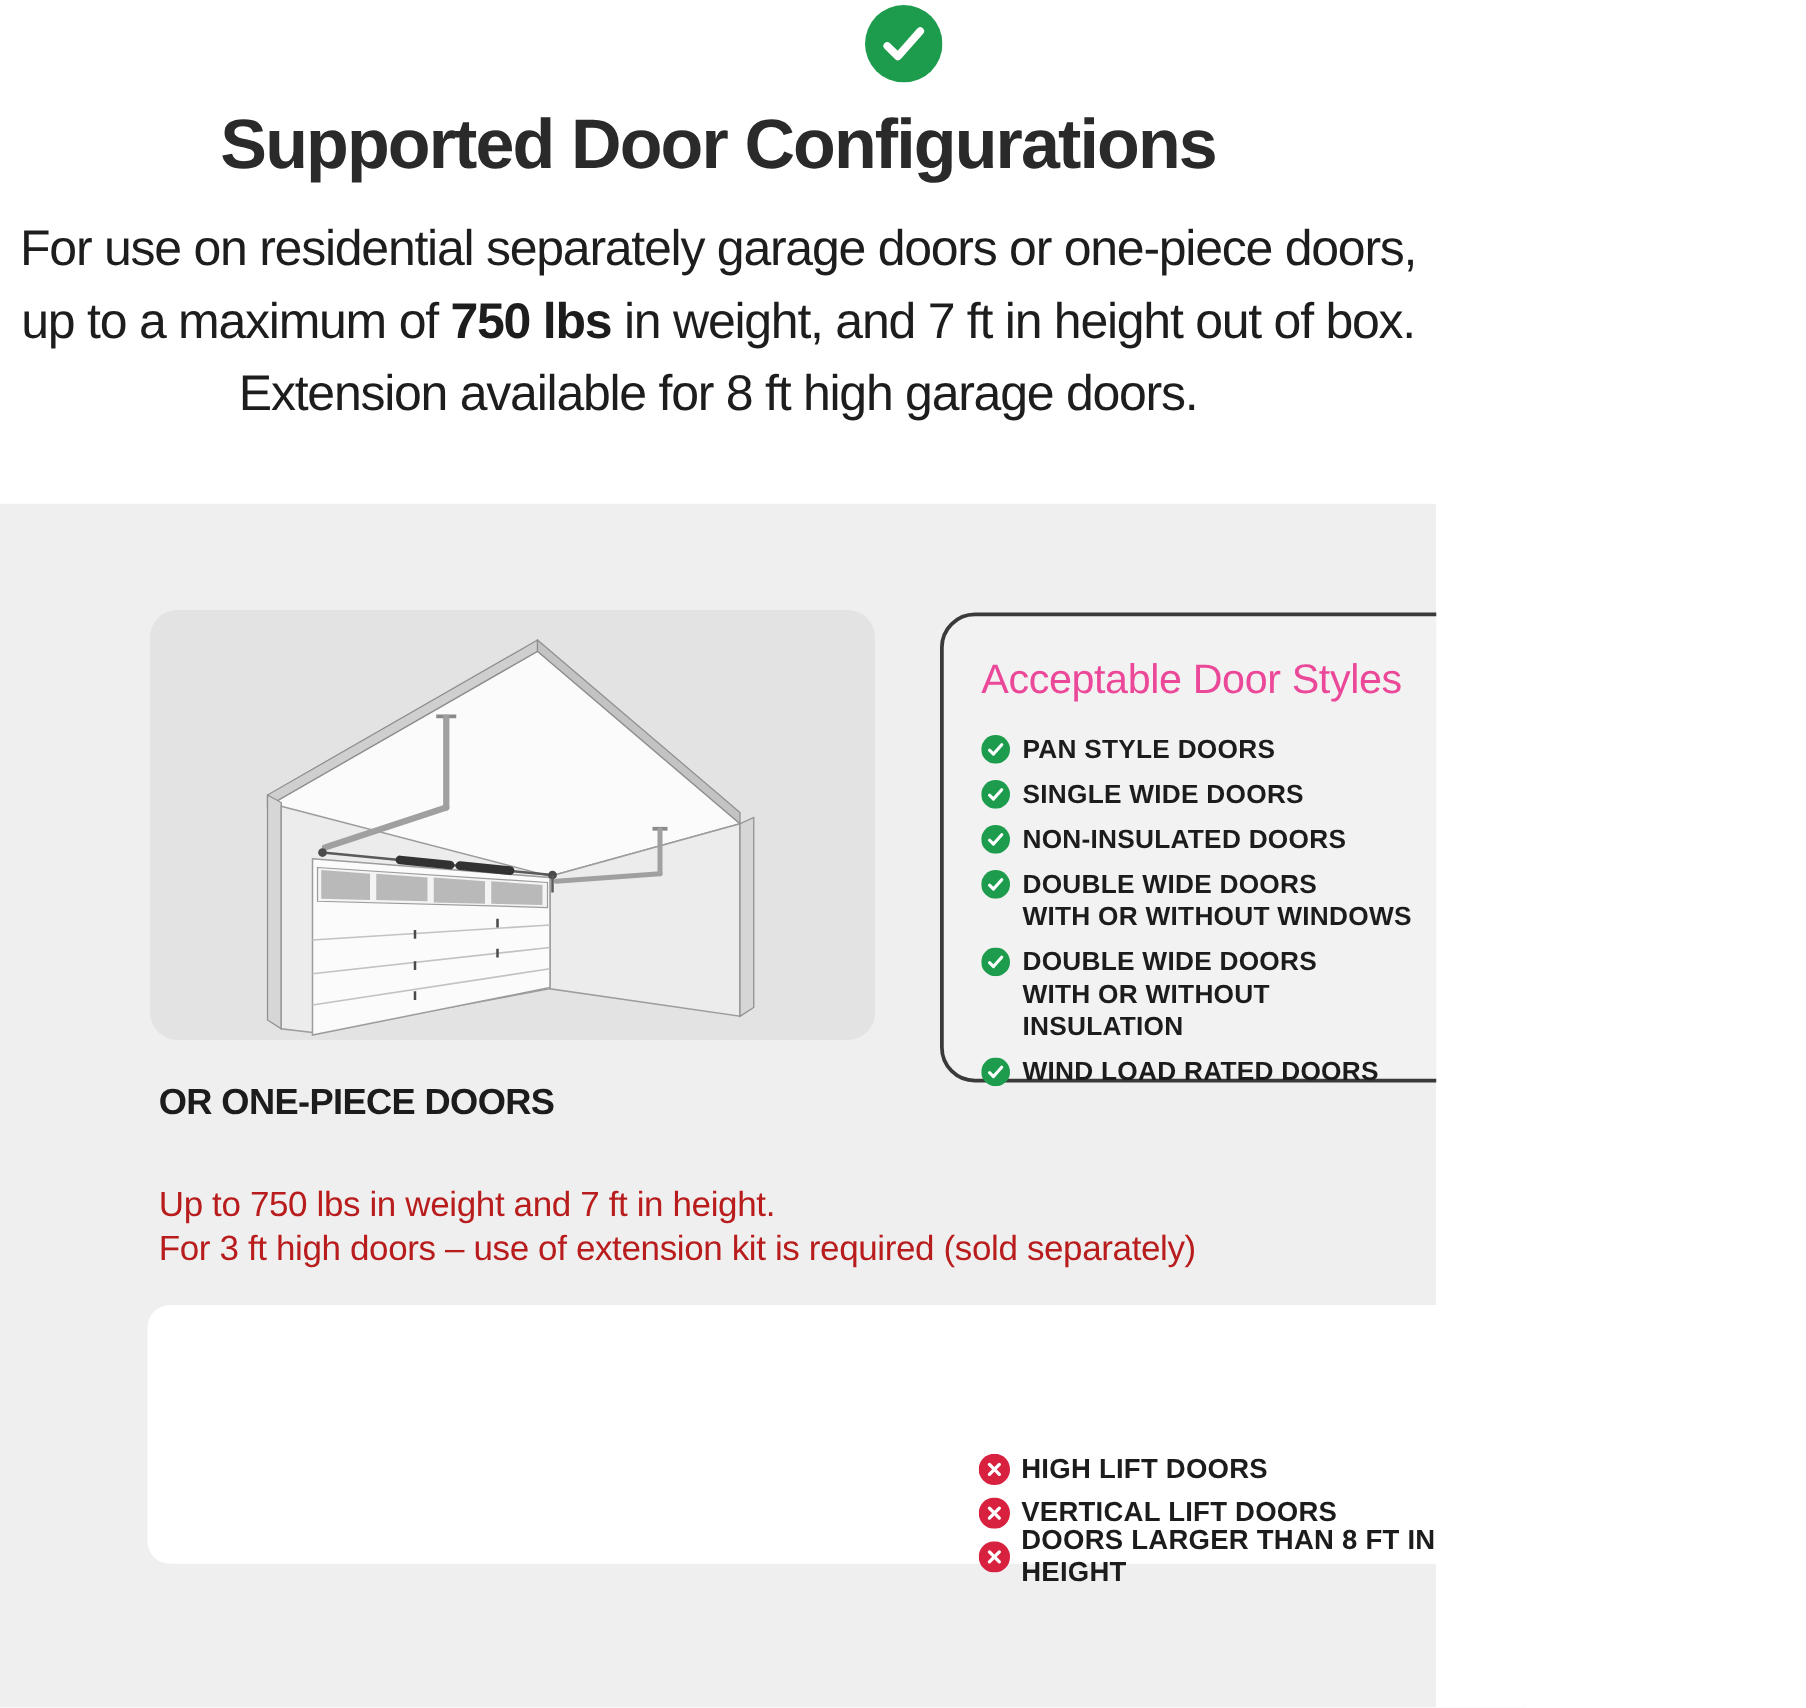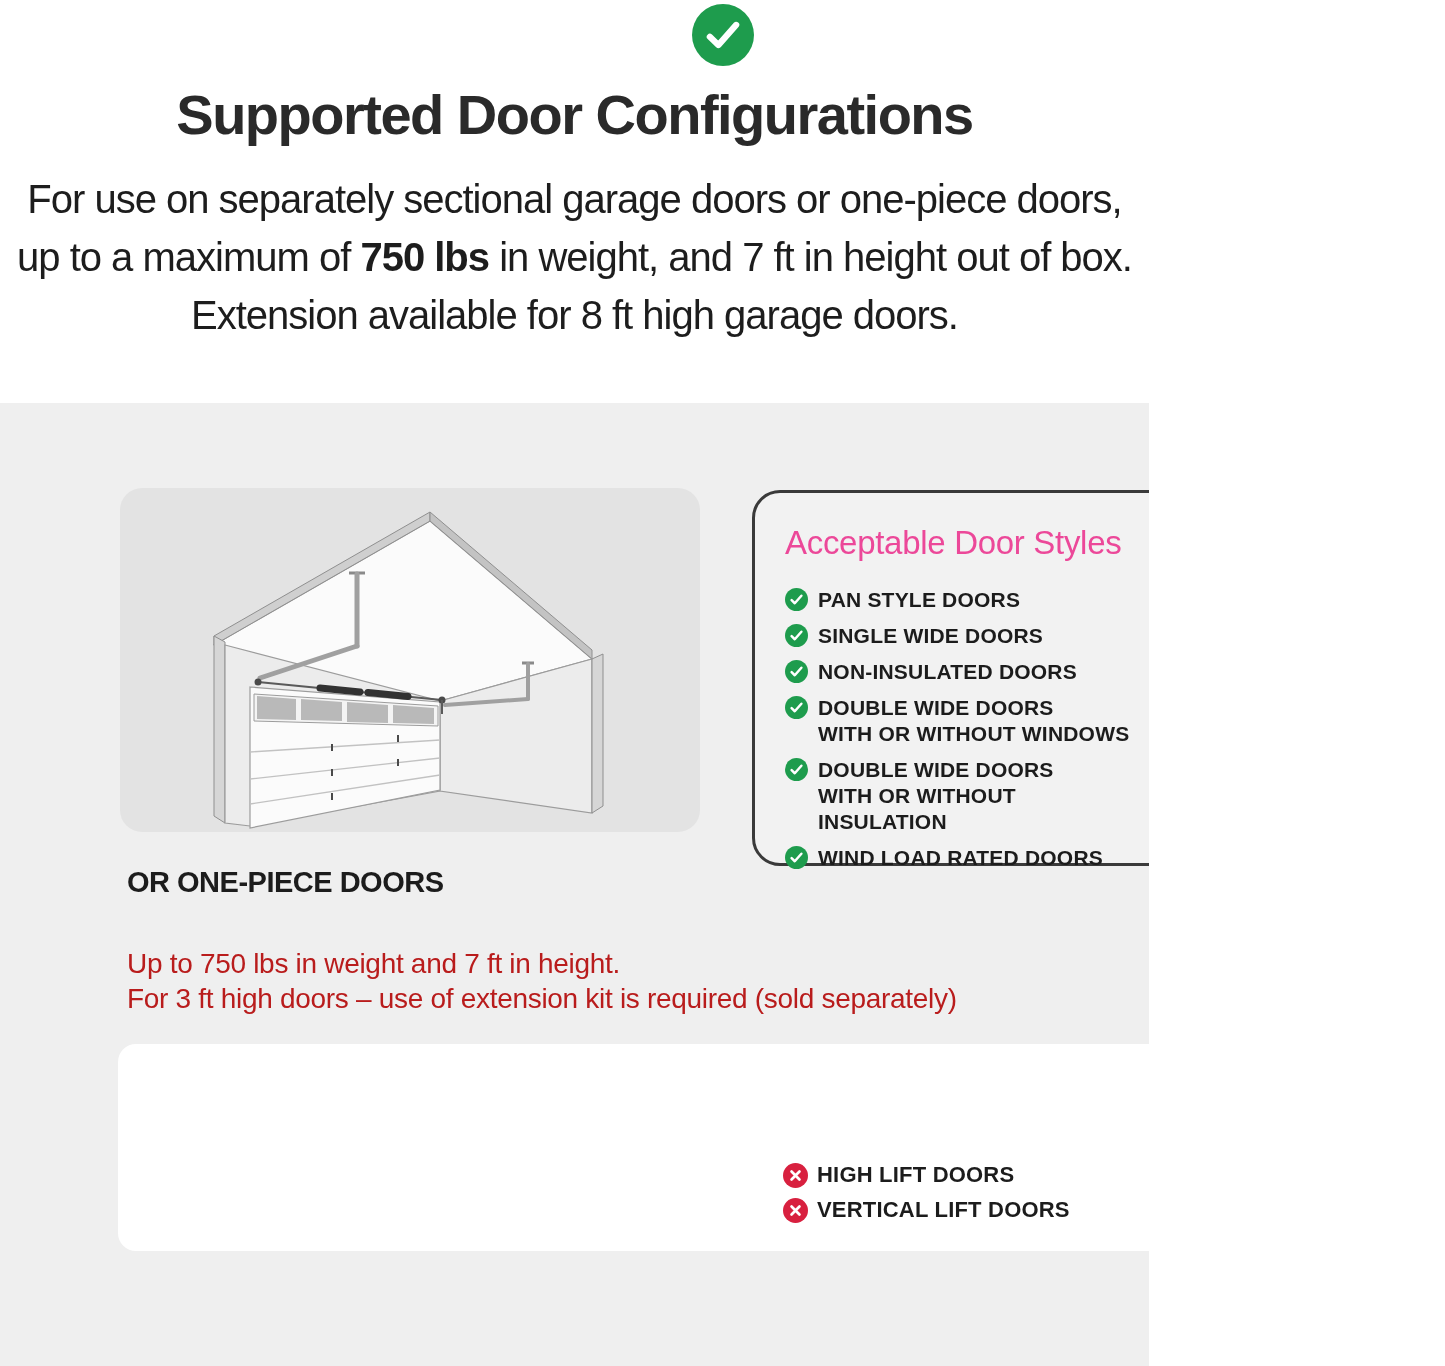--- a/index.html
+++ b/index.html
@@ -87,21 +87,21 @@
 <div class="page">
 
   <div class="top-check">
     <svg viewBox="0 0 24 24">
         <circle cx="12" cy="12" r="12" fill="currentColor"></circle>
         <path d="M6.9 12.7l3.3 3.2 6.9-7.8" fill="none" stroke="#ffffff" stroke-width="2.4" stroke-linecap="round" stroke-linejoin="round"></path>
       </svg>
   </div>
   <h1 class="page-title">Supported Door Configurations</h1>
   <div class="subtitle">
-    <div>For use on separately sectional garage doors or one-piece doors,</div>
+    <div>For use on residential separately garage doors or one-piece doors,</div>
     <div><span>up to a maximum of </span><span class="bold">750 lbs</span><span> in weight, and 7 ft in height out of box.</span></div>
     <div>Extension available for 8 ft high garage doors.</div>
   </div>
 
   <div class="gray-band"></div>
 
   <div class="illo-panel">
     <svg viewBox="0 0 580 344">
 
       <polygon points="310,33 94,157 133,196 320,213 472,171" fill="#fbfbfb" stroke="#9a9a9a" stroke-width="1.2"></polygon>
@@ -248,15 +248,24 @@
     </li>
     <li>
       <span class="x-icon">
           <svg viewBox="0 0 24 24">
             <circle cx="12" cy="12" r="12" fill="currentColor"></circle>
             <path d="M8.2 8.2l7.6 7.6M15.8 8.2l-7.6 7.6" stroke="#fff" stroke-width="2.6" stroke-linecap="round"></path>
           </svg>
         </span>
       <span class="unsup-text">VERTICAL LIFT DOORS</span>
     </li>
+    <li>
+      <span class="x-icon">
+          <svg viewBox="0 0 24 24">
+            <circle cx="12" cy="12" r="12" fill="currentColor"></circle>
+            <path d="M8.2 8.2l7.6 7.6M15.8 8.2l-7.6 7.6" stroke="#fff" stroke-width="2.6" stroke-linecap="round"></path>
+          </svg>
+        </span>
+      <span class="unsup-text">DOORS LARGER THAN 8 FT IN HEIGHT</span>
+    </li>
   </ul>
 
 </div>
 
 </body></html>

